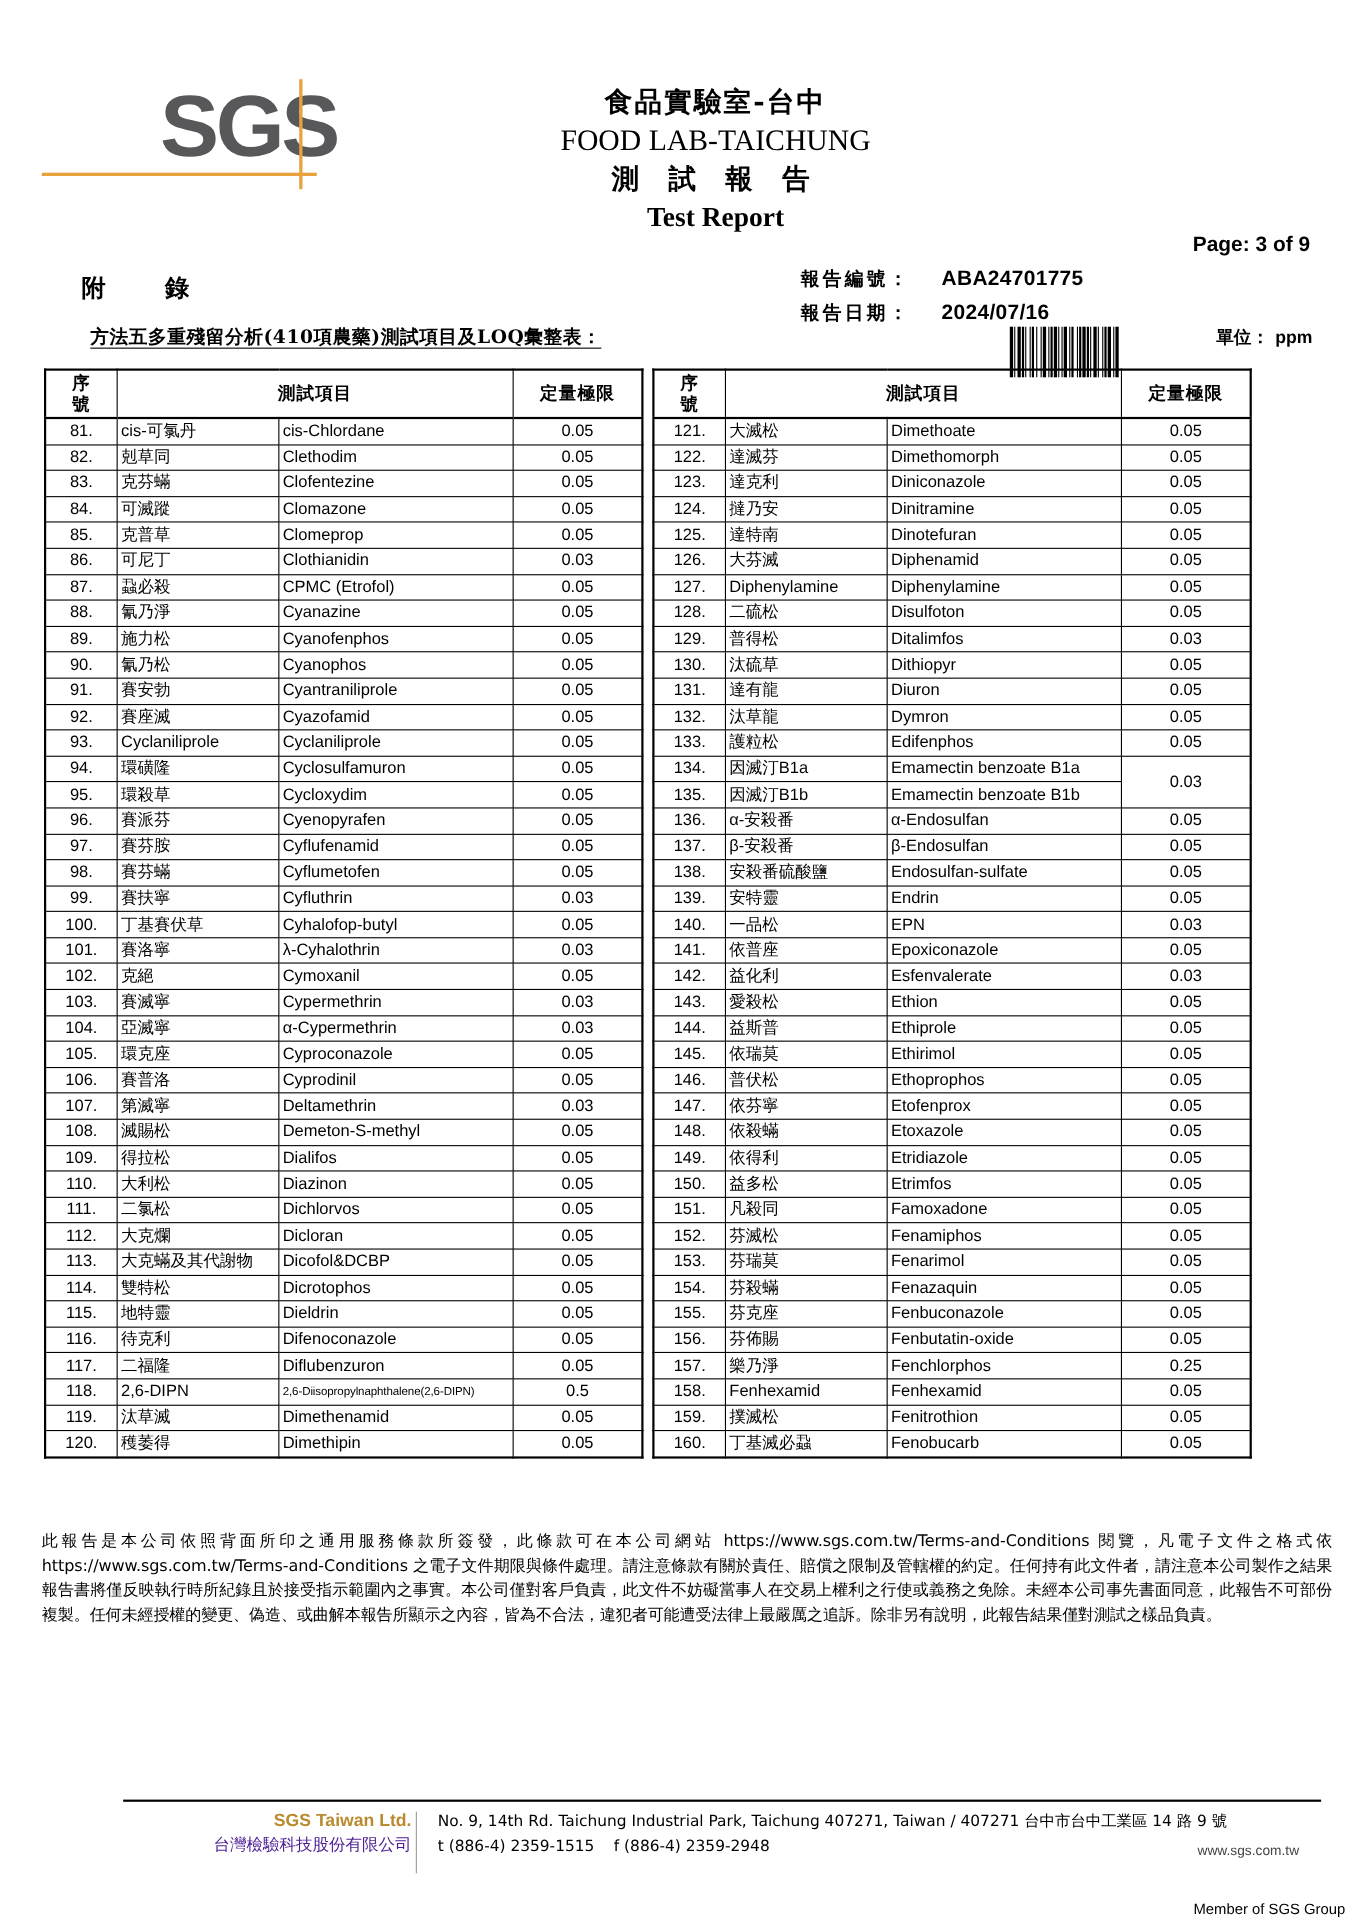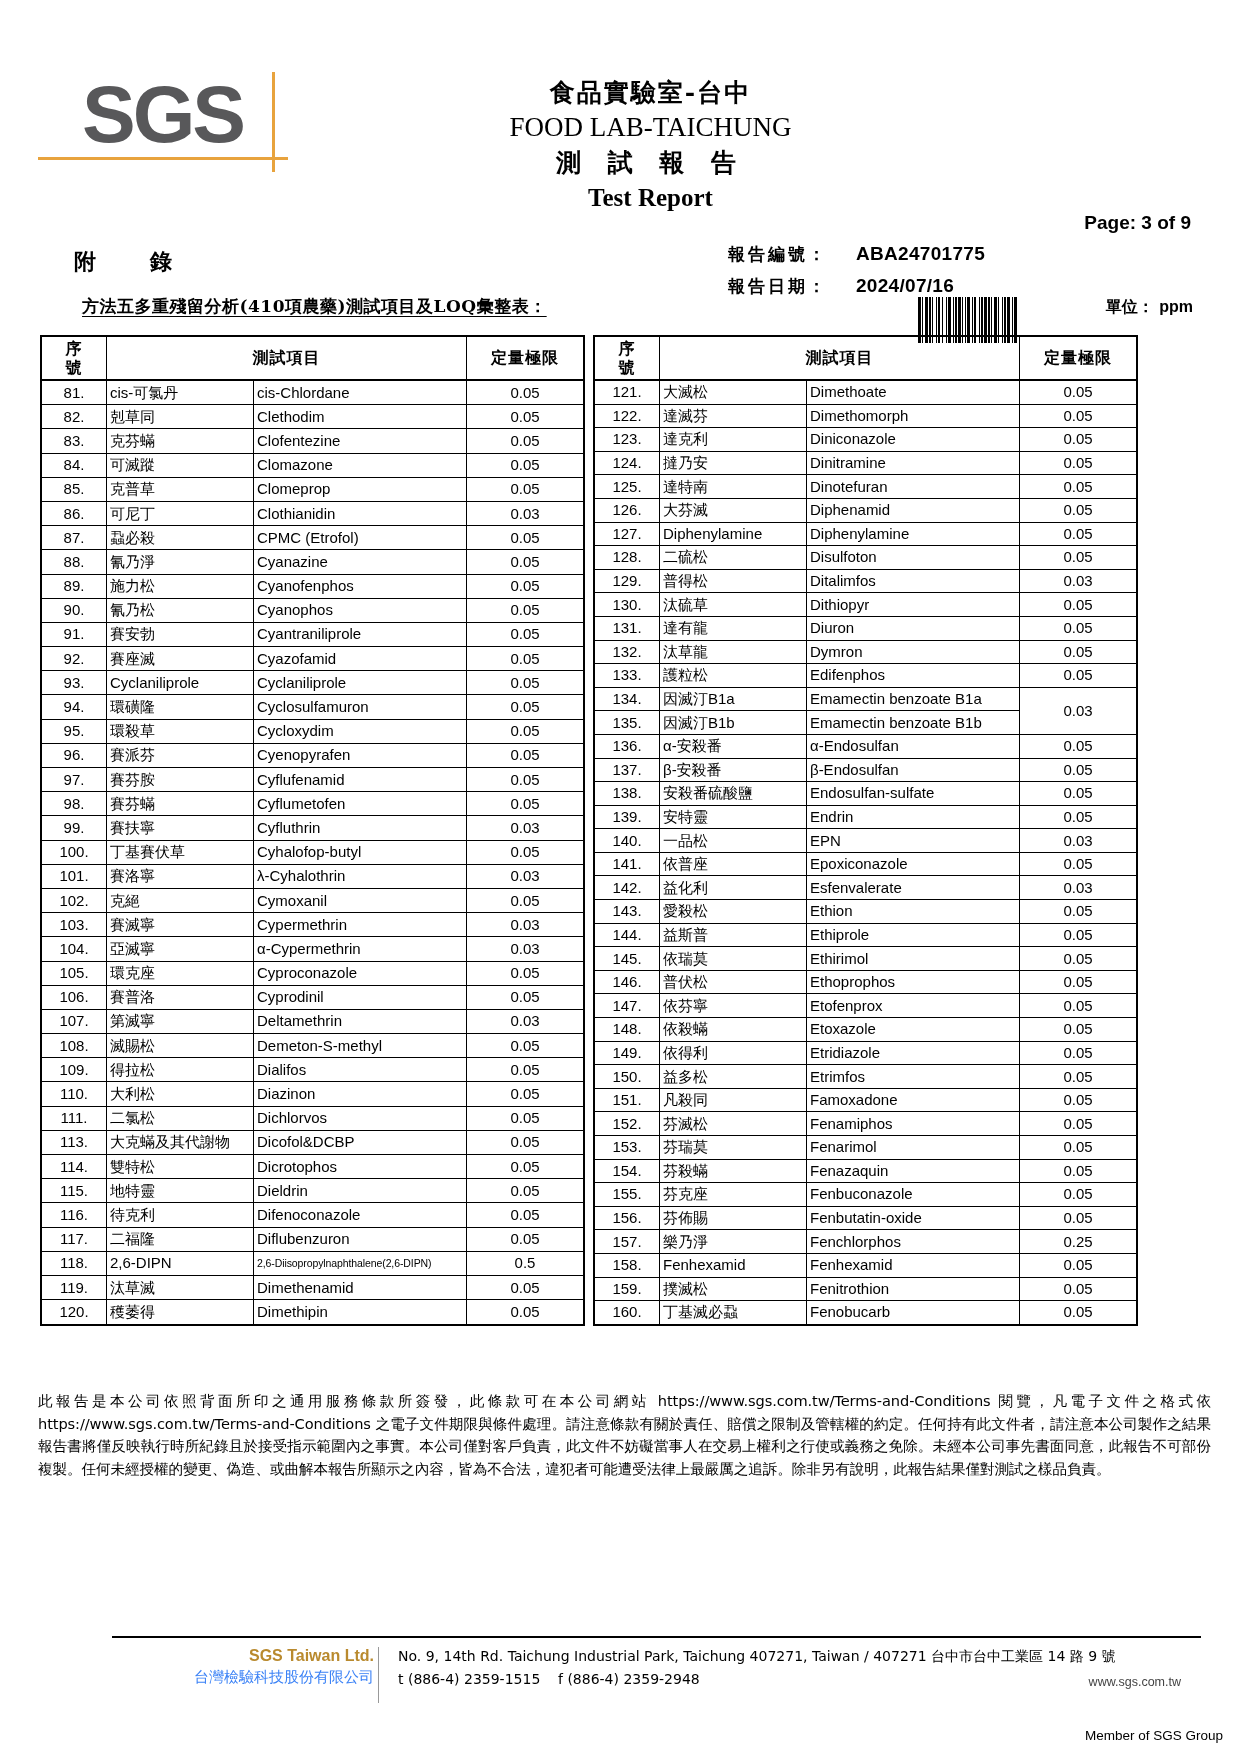--- a/index.html
+++ b/index.html
@@ -27,20 +27,21 @@
   .header {
     position: relative;
     height: 185px;
   }
   .logo-wrap {
     position: absolute;
     left: 44px;
     top: 72px;
     width: 220px;
     height: 110px;
+    text-align: right;
   }
   .logo-text {
     font-family: "Liberation Sans", sans-serif;
     font-weight: bold;
     font-size: 79px;
     letter-spacing: -3px;
     color: #58585a;
     line-height: 86px;
     font-stretch: condensed;
     transform: scaleX(1.02);
@@ -291,21 +292,21 @@
   .sgs-mini .line1 {
     font-family: "Liberation Sans", sans-serif;
     font-size: 16px;
     font-weight: bold;
     color: #b98a2e;
     line-height: 21px;
   }
   .sgs-mini .line2 {
     font-family: "DejaVu Sans", "Liberation Sans", sans-serif;
     font-size: 15px;
-    color: #3b82f6;
+    color: #4c1d95;
     line-height: 22px;
   }
   .vdiv {
     position: absolute;
     left: 340px;
     top: 2px;
     width: 1px;
     height: 56px;
     background: #999;
   }
@@ -627,20 +628,26 @@
           <tr>
             <td class="c-seq">110.</td>
             <td class="c-cn">大利松</td>
             <td class="c-en">Diazinon</td>
             <td class="c-loq">0.05</td>
           </tr>
           <tr>
             <td class="c-seq">111.</td>
             <td class="c-cn">二氯松</td>
             <td class="c-en">Dichlorvos</td>
+            <td class="c-loq">0.05</td>
+          </tr>
+          <tr>
+            <td class="c-seq">112.</td>
+            <td class="c-cn">大克爛</td>
+            <td class="c-en">Dicloran</td>
             <td class="c-loq">0.05</td>
           </tr>
           <tr>
             <td class="c-seq">113.</td>
             <td class="c-cn">大克蟎及其代謝物</td>
             <td class="c-en">Dicofol&amp;DCBP</td>
             <td class="c-loq">0.05</td>
           </tr>
           <tr>
             <td class="c-seq">114.</td>

